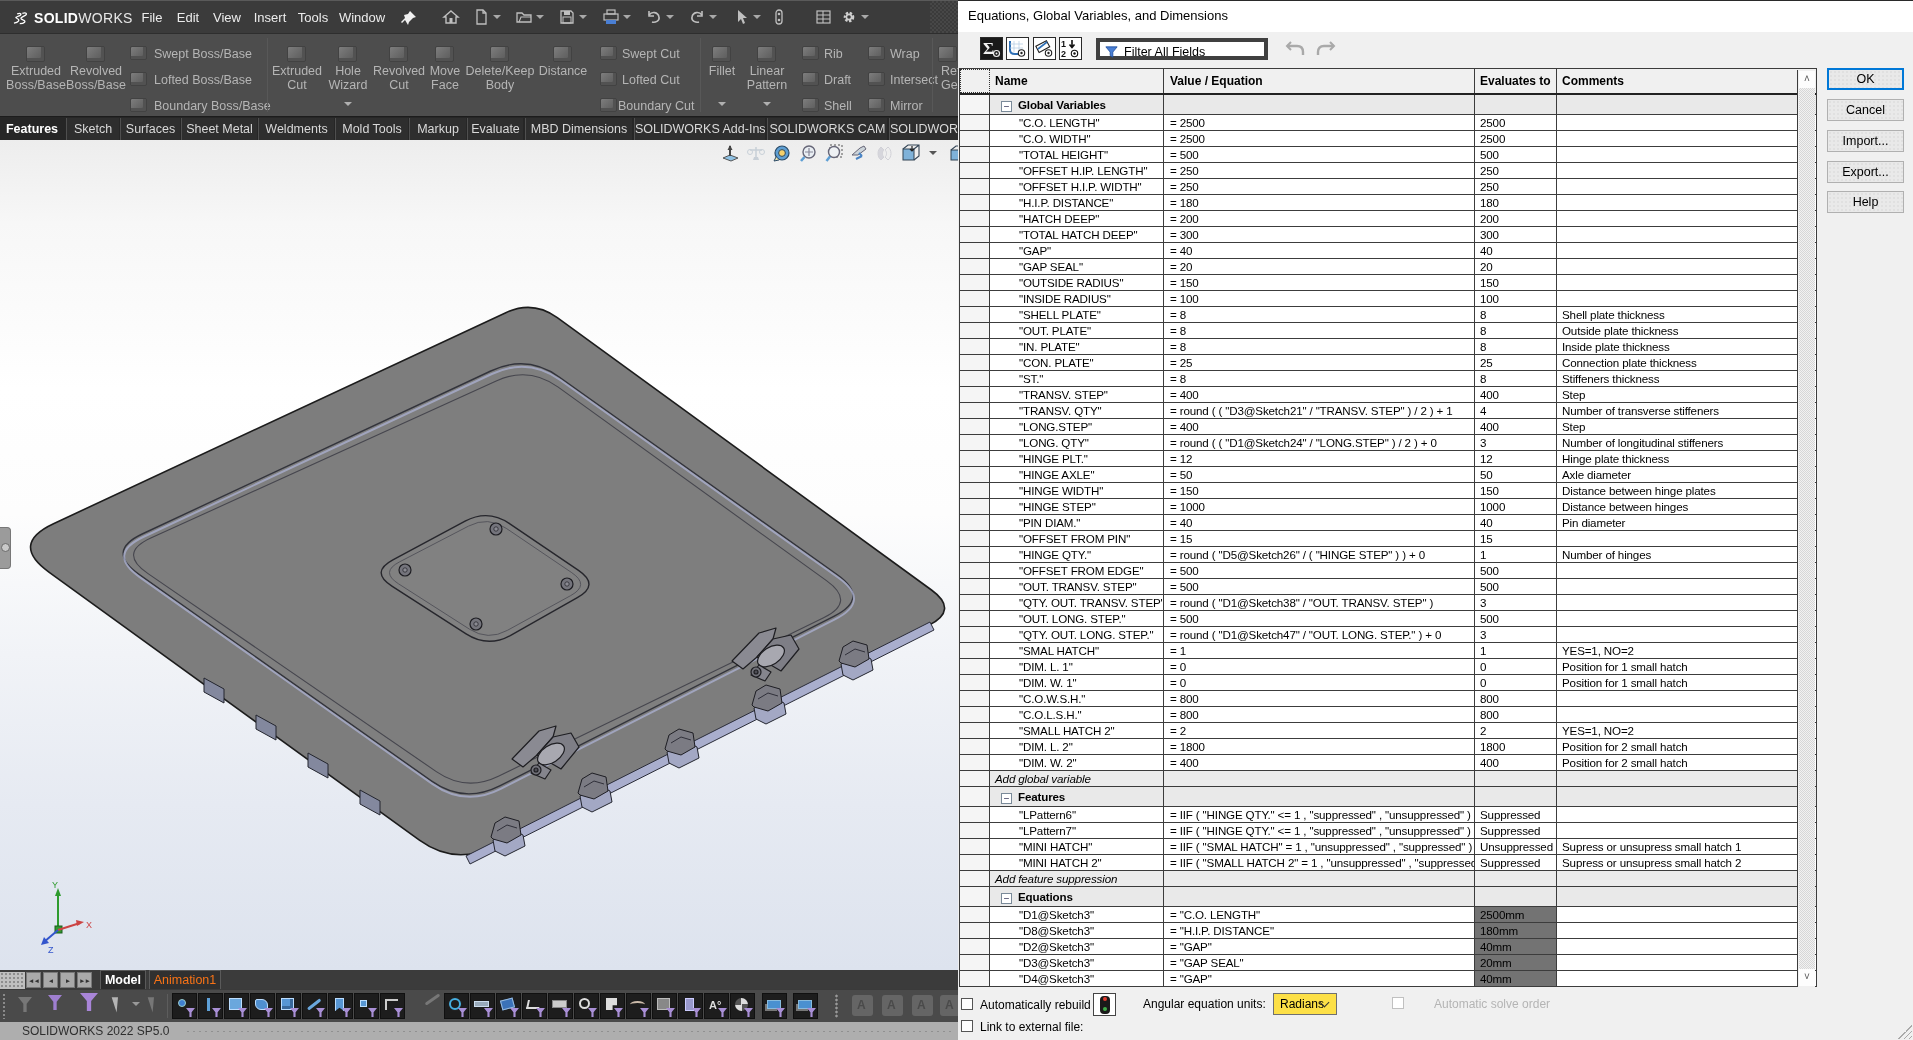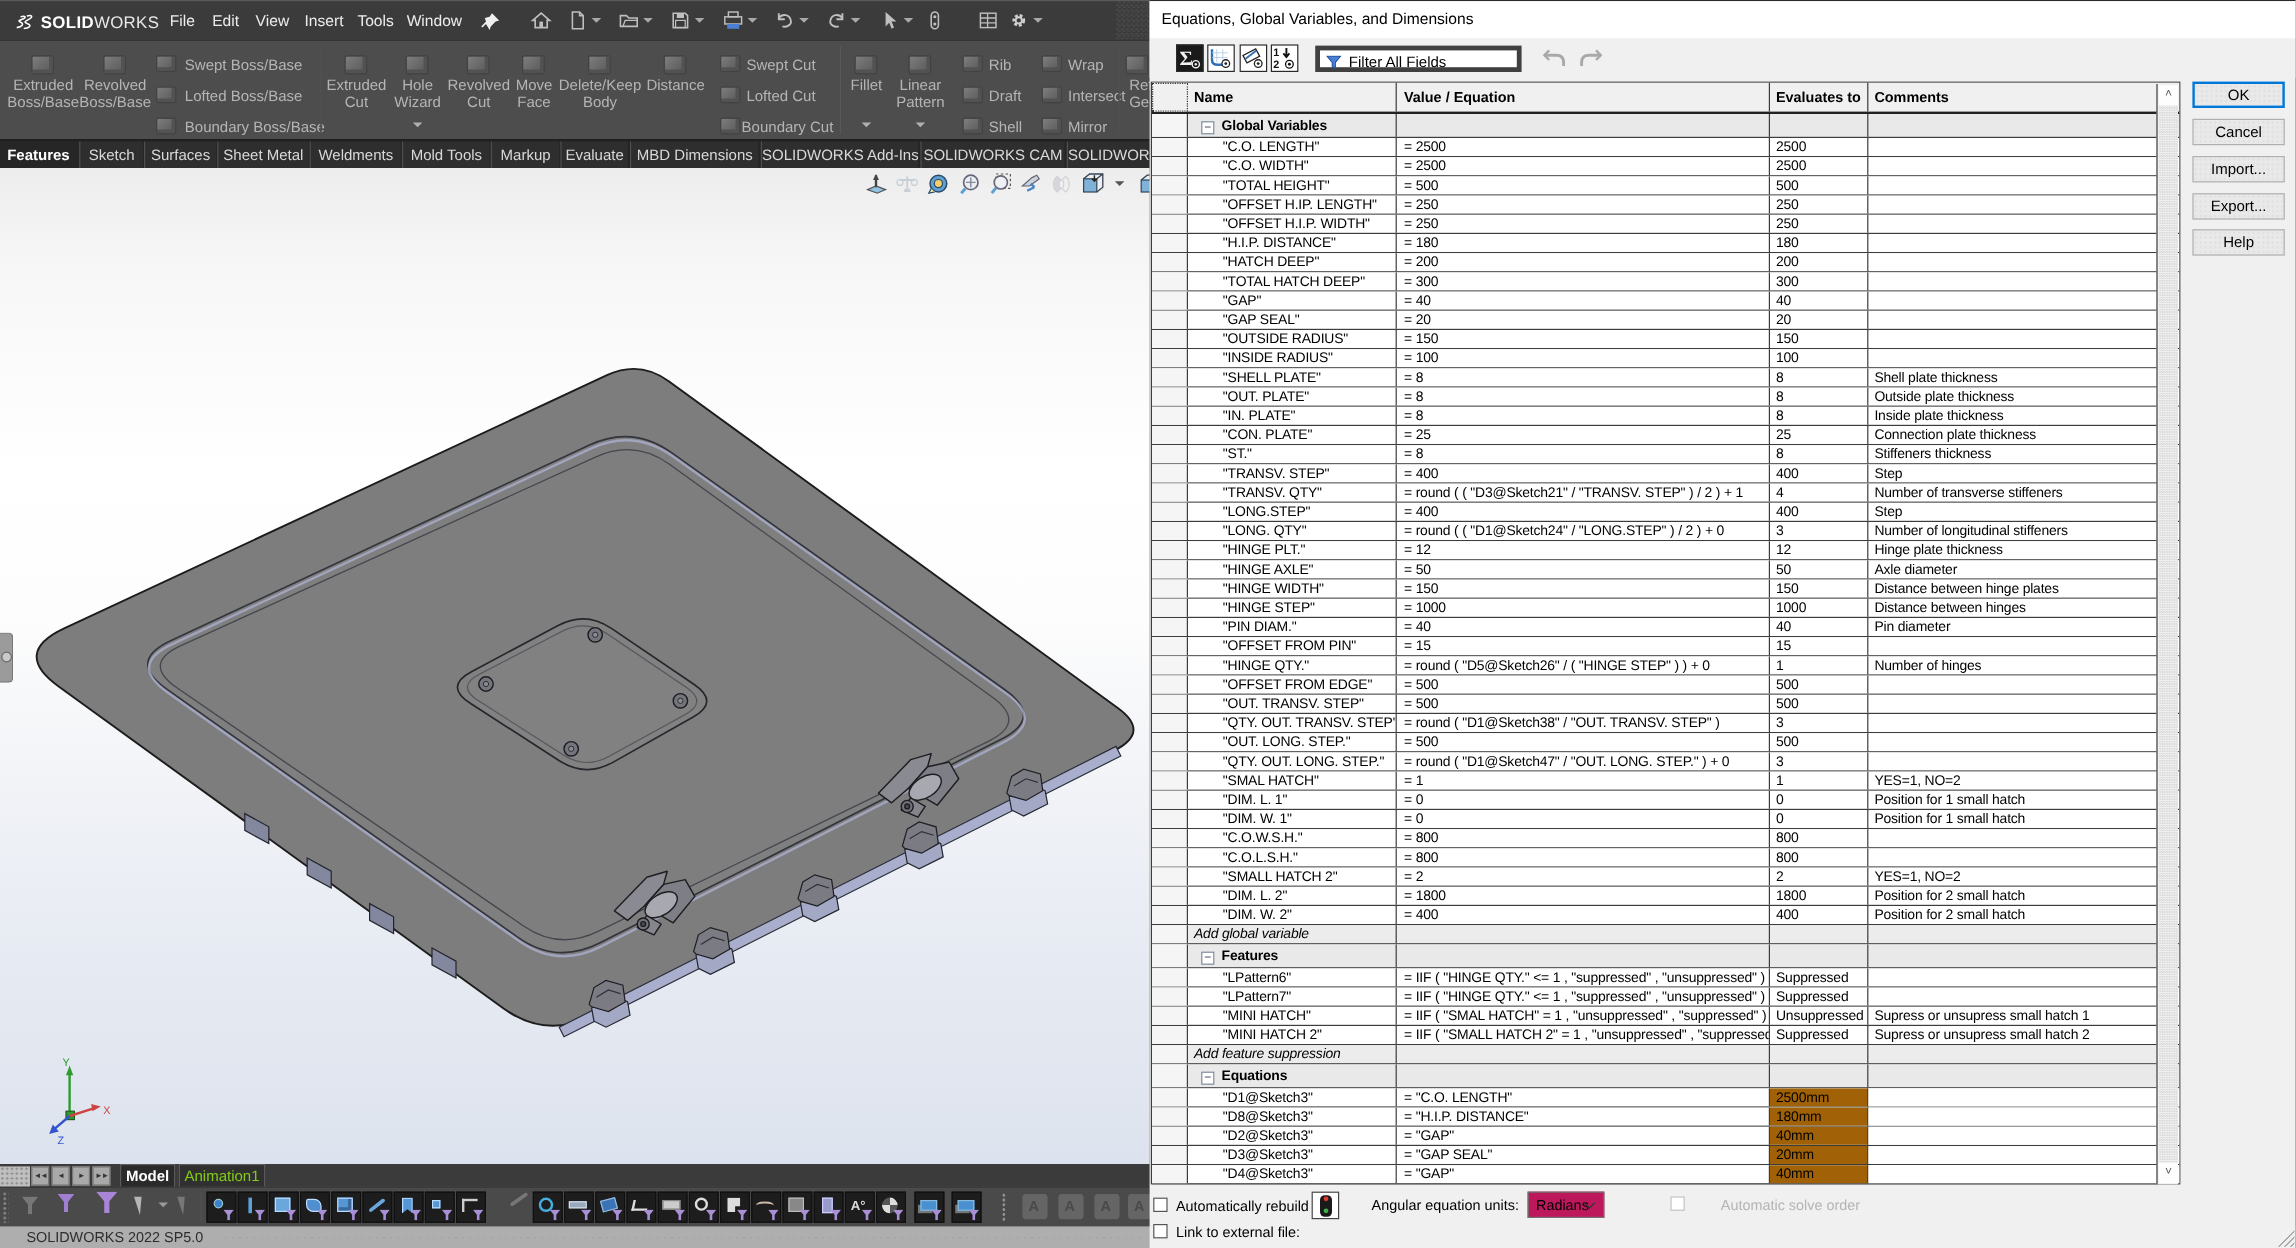--- a/index.html
+++ b/index.html
@@ -36,21 +36,21 @@
   background:linear-gradient(180deg,#ededed 0%,#f7f7f7 10%,#ffffff 30%,#fdfdfd 45%,#f1f3f7 62%,#e6eaf2 80%,#dde3ee 100%); }
 #model { position:absolute; left:0; top:0; }
 .huic { position:absolute; top:3px; width:22px; height:22px; }
 #sidetab { position:absolute; left:0; top:387px; width:11px; height:42px; background:#9b9b9b; border:1px solid #777; border-left:none; border-radius:0 4px 4px 0; }
 #sidetab:after { content:""; position:absolute; left:1px; top:15px; width:7px; height:7px; border-radius:50%; background:#c9c9c9; border:1px solid #6a6a6a; }
 
 
 #modeltabs { position:absolute; left:0; top:970px; width:958px; height:19px; background:#3b3b3b; }
 #mtcorner { position:absolute; left:0; top:2px; width:25px; height:17px; background:#bfbfbf; background-image:radial-gradient(#8d8d8d 1px, transparent 1px); background-size:4px 4px; }
 .navb { position:absolute; top:2px; width:15px; height:16px; background:#a9a9a9; border:1px solid #787878; color:#333; font-size:6.5px; line-height:15px; text-align:center; letter-spacing:-1px; }
-.mtab { position:absolute; top:0px; height:19px; line-height:18px; color:#84cc16; font-size:12.5px; text-align:center; background:#303030; border:1px solid #5a5a5a; border-bottom:none; }
+.mtab { position:absolute; top:0px; height:19px; line-height:18px; color:#f97316; font-size:12.5px; text-align:center; background:#303030; border:1px solid #5a5a5a; border-bottom:none; }
 .mtab.act { color:#fff; font-weight:bold; background:#2a2a2a; }
 
 
 #bottombar { position:absolute; left:0; top:989px; width:958px; height:33px; background:#4a4a4a; border-top:1px solid #3a3a3a; }
 #bbgrip { position:absolute; left:2px; top:3px; width:5px; height:26px; background-image:radial-gradient(#8a8a8a 1px, transparent 1.2px); background-size:4px 4px; }
 .ib { position:absolute; top:3px; width:25px; height:26px; background:#1d1d1d; border:1px solid #101010; }
 .g { position:absolute; }
 .g.dot { left:5px; top:5px; width:8px; height:8px; border-radius:50%; background:#3f7fd2; border:1px solid #9cc; }
 .g.bar { left:8px; top:4px; width:3px; height:13px; background:#5ea0d8; }
 .g.sq { left:4px; top:4px; width:13px; height:12px; background:#6aa7dd; border:1px solid #bdf; }
@@ -112,39 +112,39 @@
 .tr.add { background:#ececec; color:#9a9a9a; }
 .c0 { width:30px; border-right:1px solid #3c3c3c; background:#f5f5f5; flex:none; }
 .cn { width:174px; border-right:1px solid #3c3c3c; flex:none; padding-left:5px; }
 .cv { width:311px; border-right:1px solid #3c3c3c; flex:none; padding-left:6px; }
 .ce { width:82px; border-right:1px solid #3c3c3c; flex:none; padding-left:5px; }
 .cc { flex:1; padding-left:5px; }
 .tr > div { font-size:11.6px; letter-spacing:-0.15px; line-height:15px; white-space:nowrap; overflow:hidden; color:#000; }
 .cn.ind { padding-left:29px; }
 .tr.hdr .c0 { border:1px dotted #333; background:#f0f0f0; }
 .minus { display:inline-block; width:11px; height:11px; border:1px solid #7a8a99; background:#fff; color:#335; font-size:10px; line-height:9px; text-align:center; margin:0 6px 0 6px; vertical-align:-1px; }
-.ce.gray { background:#a16207; }
+.ce.gray { background:#737373; }
 .cc.gray2 { background:#fff; }
 
 #vscroll { position:absolute; right:1px; top:1px; width:18px; height:917px; background:#f0f0f0; border-left:1px solid #3c3c3c; }
 .sbtn { position:absolute; left:1px; width:16px; height:17px; background:#fdfdfd; color:#555; font-size:10px; text-align:center; line-height:16px; }
 #sthumb { position:absolute; left:1px; top:18px; width:16px; height:881px;
   background-image:repeating-conic-gradient(#d7d7d7 0% 25%, #f2f2f2 0% 50%); background-size:2px 2px; }
 
 .btn { position:absolute; left:869px; width:77px; height:22px; background:#e9e9e9; border:1px solid #b0b0b0; font-size:12.5px; color:#000; text-align:center; line-height:20px; background-image:radial-gradient(#e0e0e0 0.8px, transparent 1px); background-size:4px 4px; }
 #okbtn { border:2px solid #0078d7; line-height:18px; }
 
 .cb { position:absolute; width:12px; height:12px; background:#fff; border:1px solid #555; }
 .cb.dis { border-color:#c0c0c0; }
 .lbl { position:absolute; font-size:12px; color:#000; white-space:nowrap; }
 .lbl.dis { color:#b4b4b4; }
 #traffic { position:absolute; left:135px; top:992px; width:23px; height:23px; background:#fff; border:1px solid #444; }
 #traffic:before { content:""; position:absolute; left:6px; top:2px; width:10px; height:18px; background:#1a1a1a; border-radius:4px; }
 #traffic i { position:absolute; left:9px; width:4px; height:4px; border-radius:50%; z-index:2; }
-#combo { position:absolute; left:315px; top:992px; width:64px; height:22px; background:#be185d; border:1px solid #707070; font-size:12px; color:#000; padding:3px 0 0 6px; }
+#combo { position:absolute; left:315px; top:992px; width:64px; height:22px; background:#fde047; border:1px solid #707070; font-size:12px; color:#000; padding:3px 0 0 6px; }
 #combo:after { content:""; position:absolute; right:8px; top:5px; width:6px; height:6px; border-right:1.6px solid #333; border-bottom:1.6px solid #333; transform:rotate(45deg); }
 #grip { position:absolute; right:1px; bottom:1px; width:14px; height:14px;
   background:linear-gradient(135deg, transparent 0 50%, #aaa 50% 56%, transparent 56% 68%, #aaa 68% 74%, transparent 74% 86%, #aaa 86% 92%, transparent 92%); }
 </style></head>
 <body>
 <div id="app">
   <div id="titlebar">
     <div id="logo"><svg width="22" height="15" viewBox="0 0 34 20" style="vertical-align:-3px">
           <path d="M8 3 C14 1 16 4 11 6 C6 8 4 8 8 10 C13 12 10 16 3 17" fill="none" stroke="#fff" stroke-width="2"></path>
           <path d="M16 2 C22 0 25 3 19 6 C13 9 12 10 17 12 C23 14 19 18 12 18" fill="none" stroke="#fff" stroke-width="2"></path>

